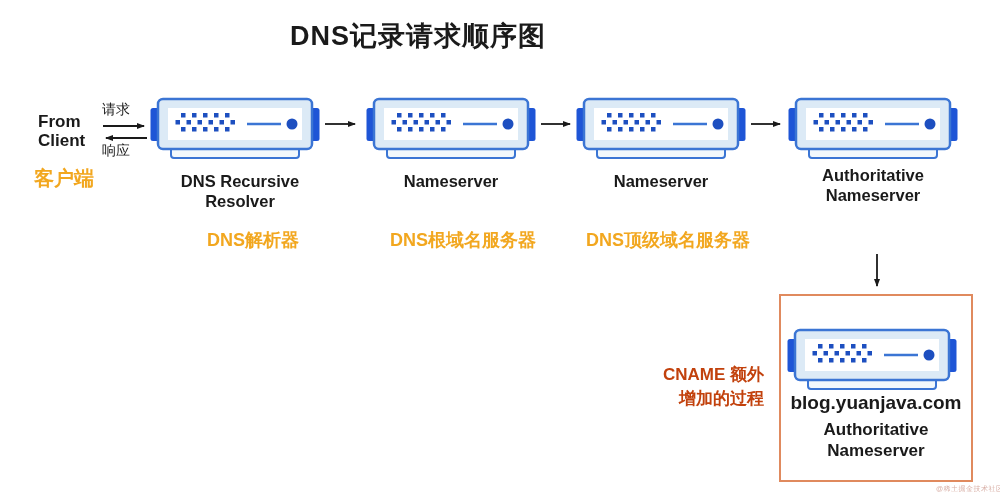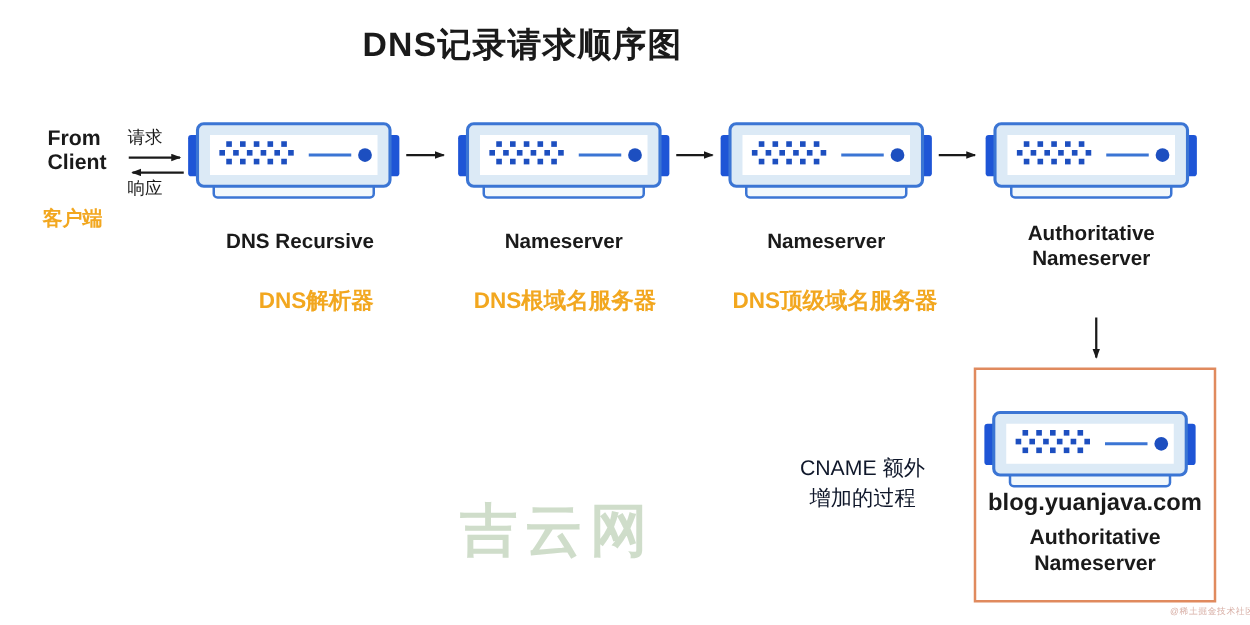--- a/index.html
+++ b/index.html
@@ -15,80 +15,80 @@
   .abs { position: absolute; }
   .title {
     top: 18px; left: 0; width: 836px;
     text-align: center;
     font-size: 27px; font-weight: 700;
     letter-spacing: 1px;
   }
   .overlay { top: 0; left: 0; width: 1000px; height: 500px; pointer-events: none; }
 
   .client-en {
-    left: 38px; top: 101px; width: 66px;
+    left: 38px; top: 112px; width: 66px;
     font-size: 17px; font-weight: 700; line-height: 19px;
   }
   .req-label, .res-label {
     left: 102px; width: 46px; 
     font-size: 14px; font-weight: 400;
   }
   .req-label { top: 101px; }
   .res-label { top: 142px; }
   .client-cn {
     left: 34px; top: 165px;
-    font-size: 16px; font-weight: 700;
+    font-size: 20px; font-weight: 700;
     color: #F2A71F;
   }
 
   .server-icon { width: 170px; height: 64px; }
   .srv-1 { left: 150px; top: 97px; }
   .srv-2 { left: 366px; top: 97px; }
   .srv-3 { left: 576px; top: 97px; }
   .srv-4 { left: 788px; top: 97px; }
   .srv-5 { left: 787px; top: 328px; }
 
   .srv-name {
     top: 171px; width: 180px; text-align: center;
-    font-size: 16.5px; font-weight: 700; line-height: 20px; margin-top: 12px;
+    font-size: 16.5px; font-weight: 700; line-height: 20px;
   }
   .name-1 { left: 150px; }
   .name-2 { left: 361px; }
   .name-3 { left: 571px; }
   .name-4 { left: 783px; top: 165px; }
   .domain-line { font-size: 17px; font-weight: 700; margin-bottom: 6px; }
 
   .cn-label {
     width: 190px; text-align: center; top: 228px;
     font-size: 18px; font-weight: 700;
     color: #F2A71F;
   }
   .cn-1 { left: 158px; }
-  .cn-2 { left: 357px; }
+  .cn-2 { left: 368px; }
   .cn-3 { left: 573px; }
   .cn-4 { left: 783px; }
 
   .cname-box {
     left: 779px; top: 294px; width: 194px; height: 188px;
     border: 2px solid #E08A5E;
     box-sizing: border-box;
     background: #ffffff;
   }
   .box-domain {
     left: 779px; top: 392px; width: 194px; text-align: center;
     font-size: 19px; font-weight: 700;
   }
   .box-name {
     left: 779px; top: 419px; width: 194px; text-align: center;
     font-size: 17px; font-weight: 700; line-height: 21px;
   }
   .cname-note {
-    left: 616px; top: 363px; width: 148px; text-align: center;
-    font-size: 17px; font-weight: 400; line-height: 24px;
-    color: #0f172a;
+    left: 616px; top: 363px; width: 148px; text-align: right;
+    font-size: 17px; font-weight: 700; line-height: 24px;
+    color: #c2410c;
   }
 
   .wm-center {
     left: 368px; top: 394px;
     font-size: 46px; font-weight: 700;
     letter-spacing: 6px;
     color: #A9C2A0; opacity: 0.55;
   }
   .wm-corner {
     left: 936px; top: 484px;
@@ -166,20 +166,21 @@
     </svg>
   <svg class="abs server-icon srv-3">
       <use href="#server-icon"></use>
     </svg>
   <svg class="abs server-icon srv-4">
       <use href="#server-icon"></use>
     </svg>
 
   <div class="abs srv-name name-1">
     <div>DNS Recursive</div>
+    <div>Resolver</div>
   </div>
   <div class="abs srv-name name-2">
     <div>Nameserver</div>
   </div>
   <div class="abs srv-name name-3">
     <div>Nameserver</div>
   </div>
   <div class="abs srv-name name-4">
     <div>Authoritative</div>
     <div>Nameserver</div>
@@ -196,16 +197,15 @@
   <div class="abs box-domain">blog.yuanjava.com</div>
   <div class="abs box-name">
     <div>Authoritative</div>
     <div>Nameserver</div>
   </div>
   <div class="abs cname-note">
     <div>CNAME 额外</div>
     <div>增加的过程</div>
   </div>
 
-  <div class="abs wm-center">吉云网</div>
   <div class="abs wm-corner">@稀土掘金技术社区</div>
 
 </div>
 
 </body></html>

